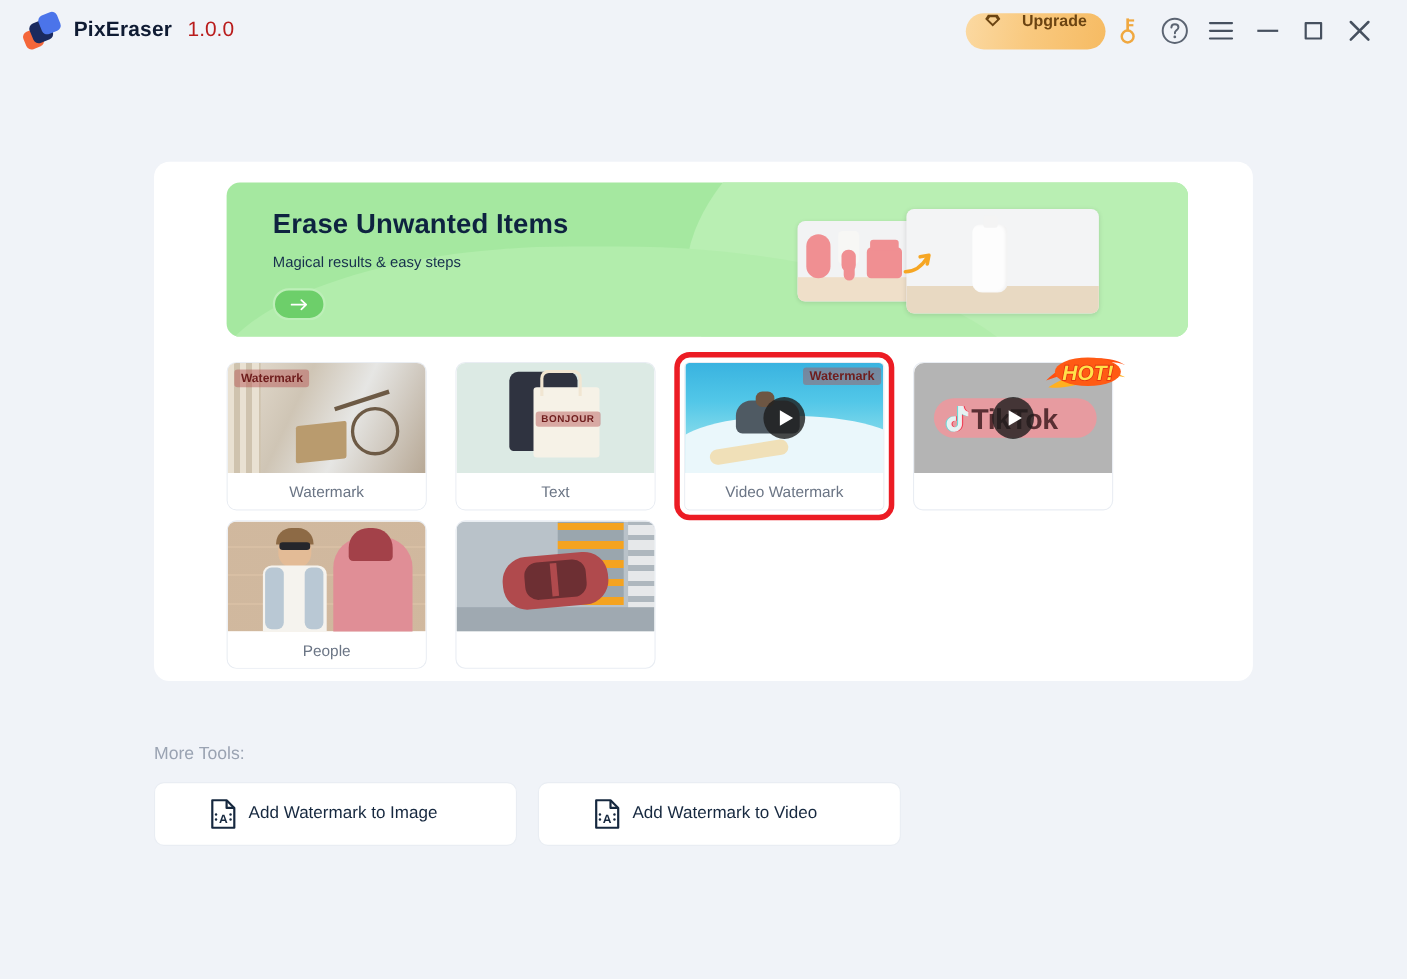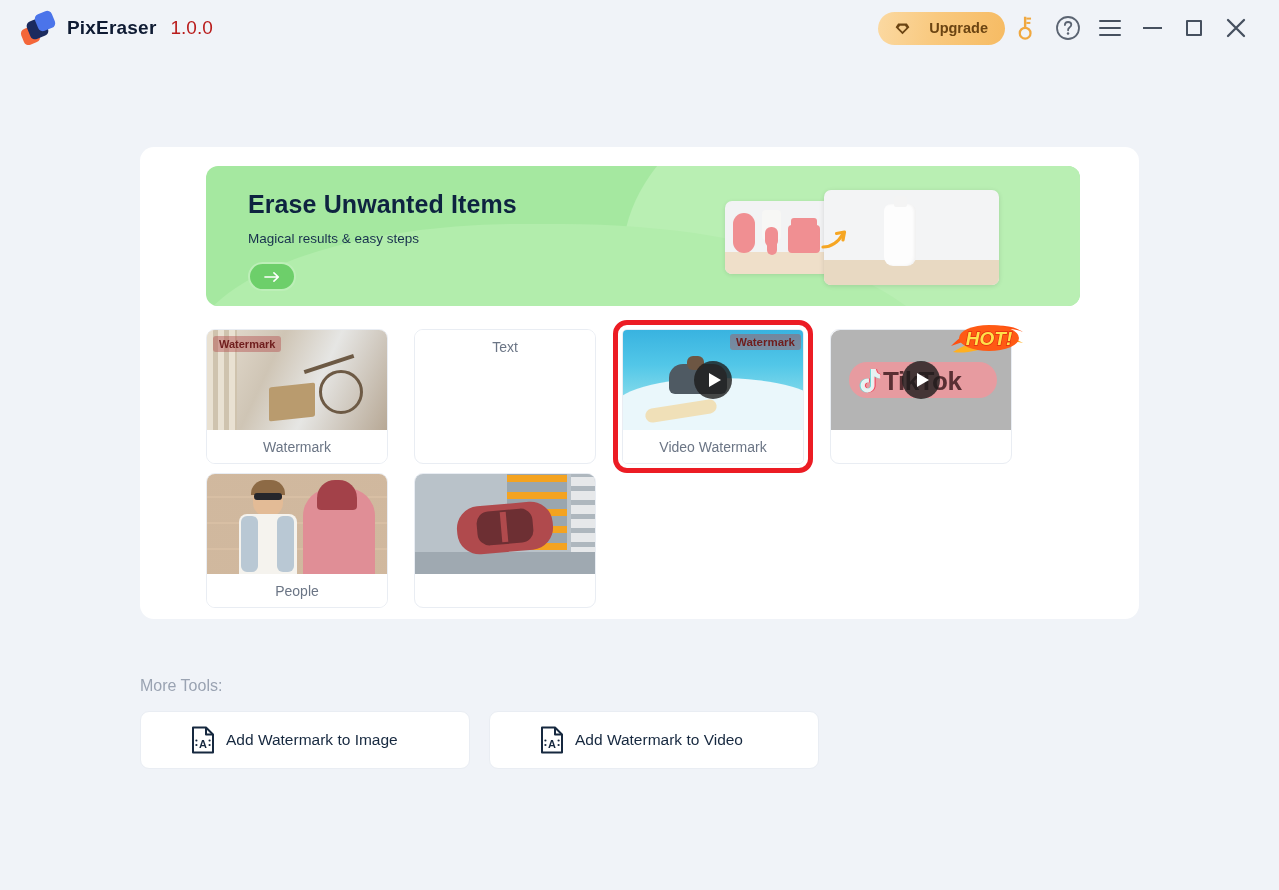--- a/index.html
+++ b/index.html
@@ -24,21 +24,21 @@
   .logo .sq-orange { width: 17px; height: 17px; background: #f4663a; left: 0px;  top: 16px; transform: rotate(-22deg); }
   .logo .sq-navy   { width: 19px; height: 19px; background: #1b2a5e; left: 6px;  top: 8px;  transform: rotate(-22deg); }
   .logo .sq-blue   { width: 18px; height: 18px; background: #4b74ea; left: 14px; top: 1px;  transform: rotate(-22deg); }
   .app-name { font-size: 19px; font-weight: bold; color: #0f1b33; letter-spacing: .2px; }
   .app-version { font-size: 19px; color: #b91c1c; margin-left: 3px; }
 
   .win-right {
     margin-left: auto; display: flex; align-items: center; gap: 0px; margin-right: 22px;
   }
   .upgrade-btn {
-    display: flex; align-items: center; gap: 19px;
+    display: flex; align-items: flex-start; gap: 19px;
     height: 33px; padding: 0 17px; border: none; border-radius: 17px;
     background: linear-gradient(100deg,#fbd9a2 0%, #f9c97f 45%, #f6bb63 100%);
     color: #6b4412; font-size: 14.5px; font-weight: bold; cursor: pointer;
     font-family: "Liberation Sans", sans-serif;
   }
   .diamond { width: 15px; height: 13px; display: block; }
 
   .icon-btn {
     width: 42px; height: 42px; display: flex; align-items: center; justify-content: center;
     cursor: pointer; background: none; border: none;
@@ -252,20 +252,27 @@
         <div style="position:absolute;left:0;top:0;width:30px;height:100%;background:repeating-linear-gradient(90deg,#e9e1d2 0 6px,#cfc3ae 6px 11px);"></div>
         <div style="position:absolute;left:62px;top:55px;width:46px;height:34px;background:#b99b6e;border-radius:2px;transform:skewY(-6deg);"></div>
         <div style="position:absolute;left:112px;top:40px;width:44px;height:44px;border:3px solid #6d5a45;border-radius:50%;"></div>
         <div style="position:absolute;left:96px;top:32px;width:52px;height:4px;background:#6d5a45;transform:rotate(-18deg);"></div>
         <span class="wm-tag" style="left:6px;top:6px;font-size:11px;padding:2px 6px;">Watermark</span>
       </div>
       <div class="card-label">Watermark</div>
     </div>
 
     <div class="card" style="left:208px;top:0px;">
+      <div class="card-thumb">
+        <div style="position:absolute;inset:0;background:#dceae4;"></div>
+        <div style="position:absolute;left:48px;top:8px;width:62px;height:72px;background:#2f3340;border-radius:8px 8px 4px 4px;"></div>
+        <div style="position:absolute;left:70px;top:22px;width:60px;height:64px;background:#f6f2e7;border-radius:3px;"></div>
+        <div style="position:absolute;left:76px;top:6px;width:6px;height:22px;border:3px solid #f1e6d2;border-bottom:none;border-radius:8px 8px 0 0;width:38px;height:24px;background:none;"></div>
+        <span class="wm-tag" style="left:72px;top:44px;font-size:9px;padding:2px 5px;letter-spacing:.5px;">BONJOUR</span>
+      </div>
       <div class="card-label">Text</div>
     </div>
 
     <div class="card selected" style="left:416px;top:0px;">
       <div class="card-thumb">
         <div style="position:absolute;inset:0;background:linear-gradient(180deg,#39b3e0 0%,#52c7e8 35%,#79d6ea 60%,#a8e4f0 100%);"></div>
         <div style="position:absolute;left:-10px;top:48px;width:210px;height:60px;background:#eaf7fb;border-radius:50% 50% 0 0;"></div>
         <div style="position:absolute;left:46px;top:34px;width:58px;height:30px;background:#4f5a63;border-radius:14px 14px 6px 6px;"></div>
         <div style="position:absolute;left:64px;top:26px;width:17px;height:14px;background:#6d5643;border-radius:6px;"></div>
         <div style="position:absolute;left:22px;top:74px;width:72px;height:14px;background:#f0e0b8;border-radius:8px;transform:rotate(-9deg);"></div>

